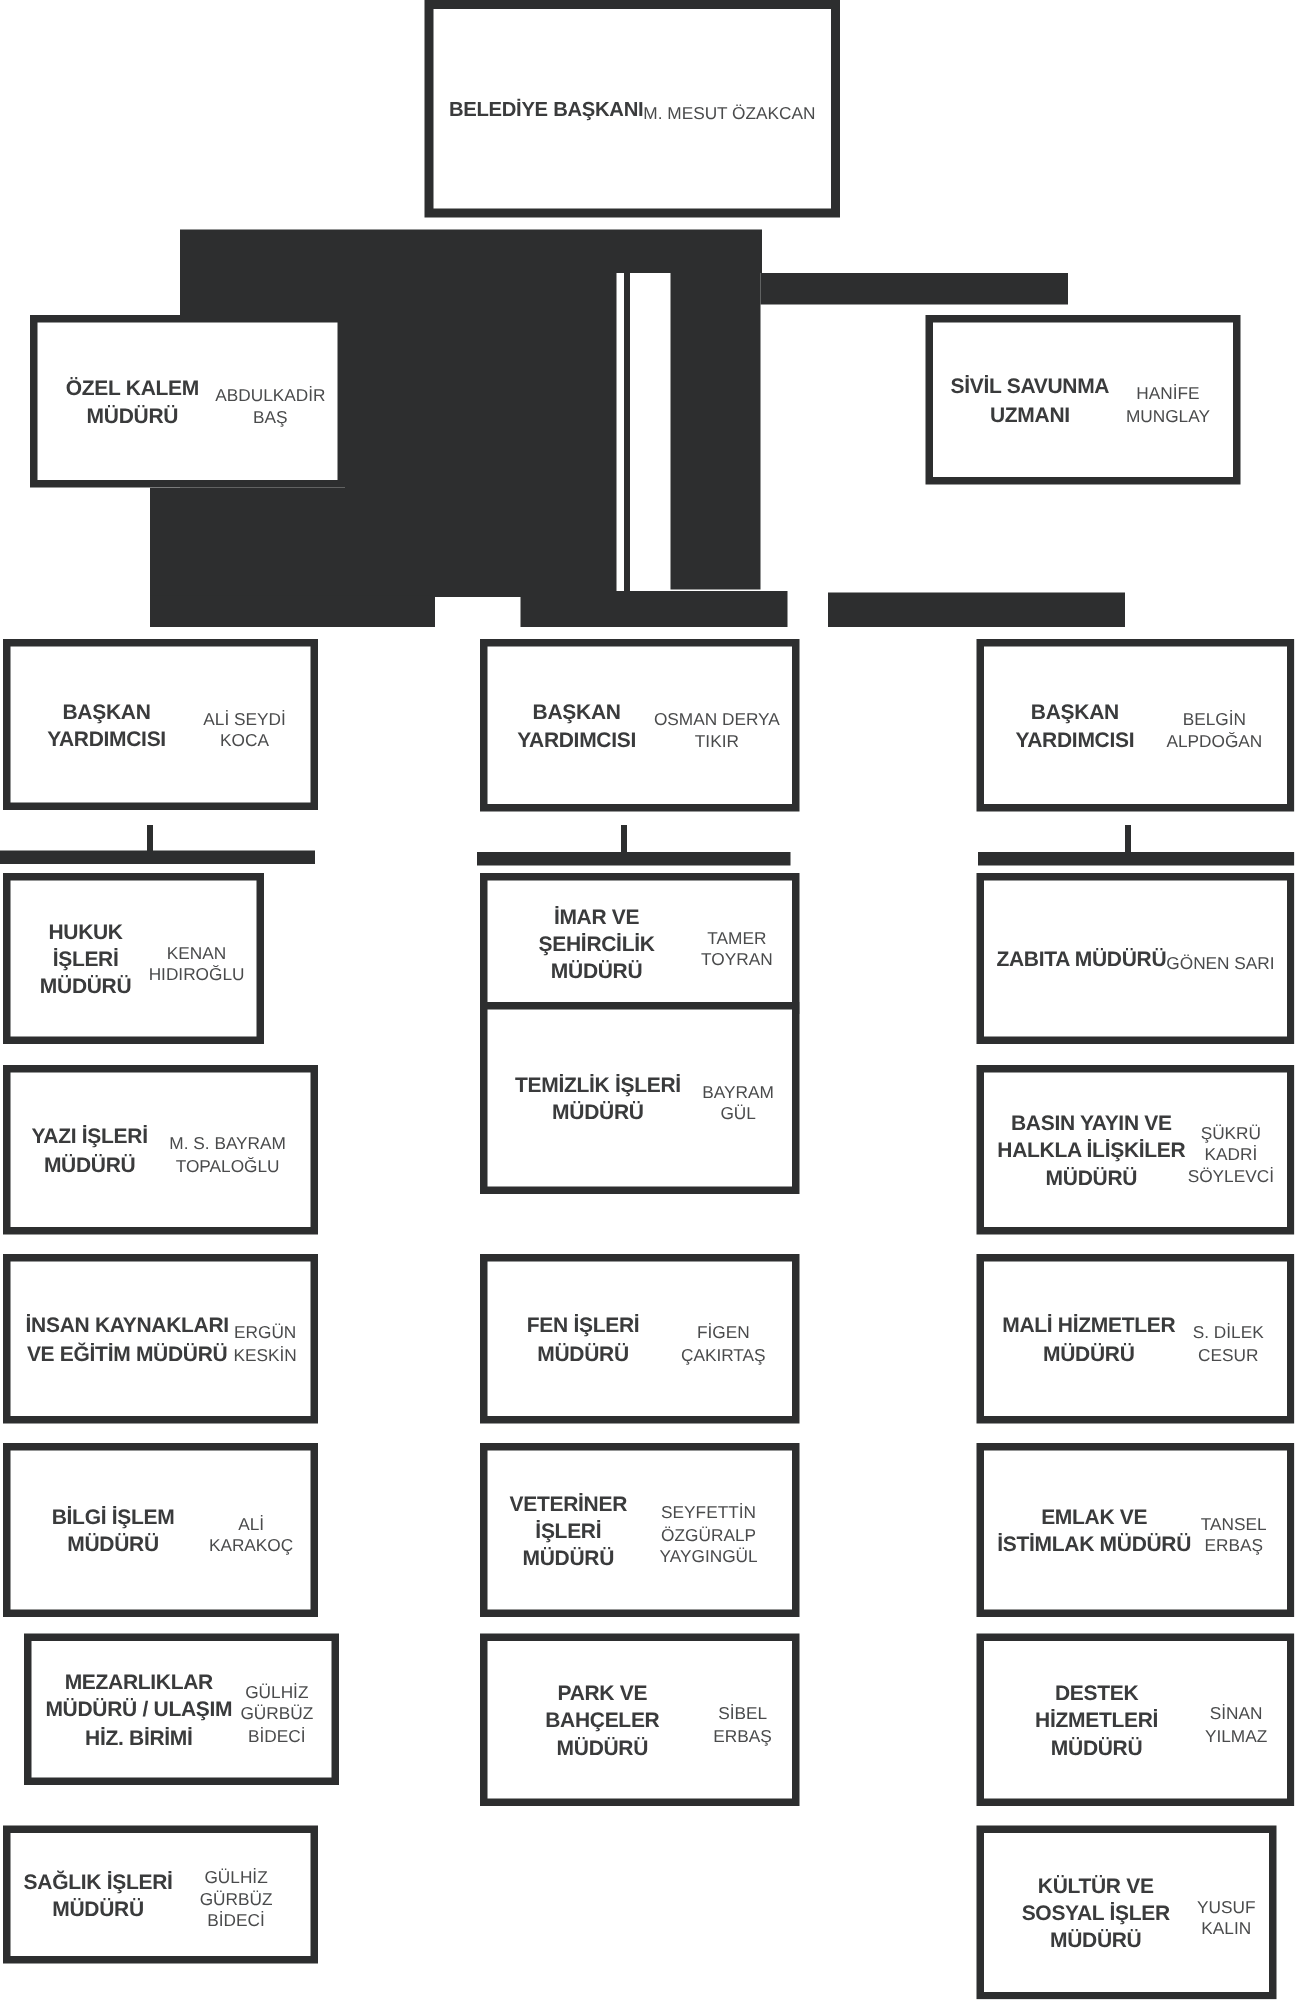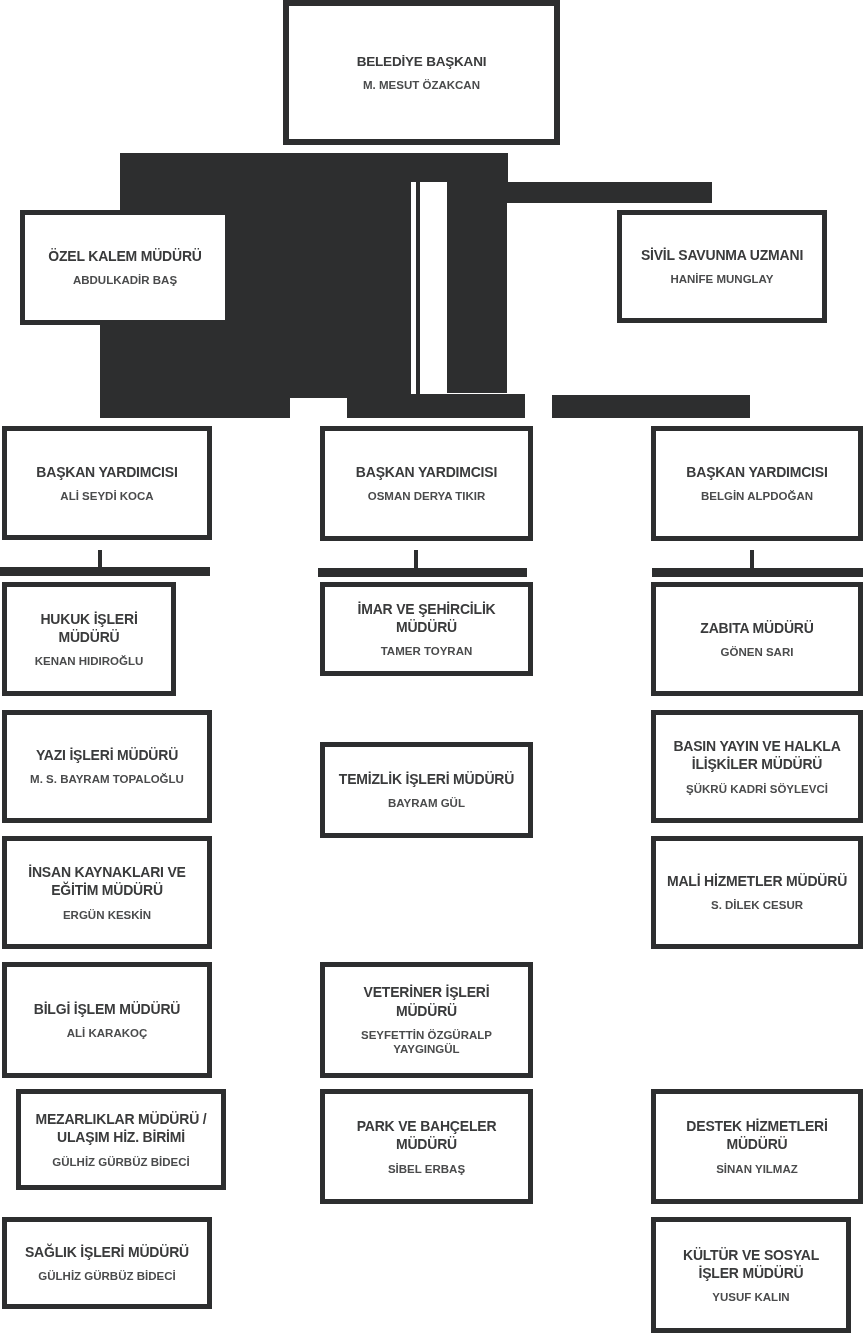--- a/index.html
+++ b/index.html
@@ -15,35 +15,35 @@
     background:#2d2e2f;
     z-index:1;
   }
   .box{
     position:absolute;
     box-sizing:border-box;
     background:#ffffff;
     border:5px solid #2d2e2f;
     z-index:2;
     display:flex;
-    flex-direction:column;
+    flex-direction:row;
     align-items:center;
     justify-content:center;
     text-align:center;
     padding:4px 8px;
   }
   .box .title{
     font-weight:700;
     font-size:14px;
     letter-spacing:-0.2px;
     line-height:1.3;
     color:#3a3b3c;
   }
   .box .name{
-    font-weight:700;
+    font-weight:400;
     font-size:11.5px;
     line-height:1.25;
     color:#4a4b4c;
     margin-top:8px;
   }
   .box.root{border-width:6px;}
   .box.root .title{font-size:13.5px;}
   .name.narrow{max-width:160px;}
 </style>
 </head>
@@ -117,23 +117,27 @@
   </div>
   <div class="box" style="left:2px;top:1217px;width:210px;height:92px">
     <div class="title">SAĞLIK İŞLERİ MÜDÜRÜ</div>
     <div class="name">GÜLHİZ GÜRBÜZ BİDECİ</div>
   </div>
 
   <div class="box" style="left:320px;top:582px;width:213px;height:94px">
     <div class="title">İMAR VE ŞEHİRCİLİK MÜDÜRÜ</div>
     <div class="name">TAMER TOYRAN</div>
   </div>
-  <div class="box" style="left:320px;top:742px;width:213px;height:96px">
+  <div class="box" style="left:320px;top:668px;width:213px;height:128px">
     <div class="title">TEMİZLİK İŞLERİ MÜDÜRÜ</div>
     <div class="name">BAYRAM GÜL</div>
+  </div>
+  <div class="box" style="left:320px;top:836px;width:213px;height:113px">
+    <div class="title">FEN İŞLERİ MÜDÜRÜ</div>
+    <div class="name">FİGEN ÇAKIRTAŞ</div>
   </div>
   <div class="box" style="left:320px;top:962px;width:213px;height:116px">
     <div class="title">VETERİNER İŞLERİ MÜDÜRÜ</div>
     <div class="name narrow">SEYFETTİN ÖZGÜRALP YAYGINGÜL</div>
   </div>
   <div class="box" style="left:320px;top:1089px;width:213px;height:115px">
     <div class="title">PARK VE BAHÇELER MÜDÜRÜ</div>
     <div class="name">SİBEL ERBAŞ</div>
   </div>
 
@@ -142,20 +146,24 @@
     <div class="name">GÖNEN SARI</div>
   </div>
   <div class="box" style="left:651px;top:710px;width:212px;height:113px">
     <div class="title">BASIN YAYIN VE HALKLA İLİŞKİLER MÜDÜRÜ</div>
     <div class="name">ŞÜKRÜ KADRİ SÖYLEVCİ</div>
   </div>
   <div class="box" style="left:651px;top:836px;width:212px;height:113px">
     <div class="title">MALİ HİZMETLER MÜDÜRÜ</div>
     <div class="name">S. DİLEK CESUR</div>
   </div>
+  <div class="box" style="left:651px;top:962px;width:212px;height:116px">
+    <div class="title">EMLAK VE İSTİMLAK MÜDÜRÜ</div>
+    <div class="name">TANSEL ERBAŞ</div>
+  </div>
   <div class="box" style="left:651px;top:1089px;width:212px;height:115px">
     <div class="title">DESTEK HİZMETLERİ MÜDÜRÜ</div>
     <div class="name">SİNAN YILMAZ</div>
   </div>
   <div class="box" style="left:651px;top:1217px;width:200px;height:116px">
     <div class="title">KÜLTÜR VE SOSYAL İŞLER MÜDÜRÜ</div>
     <div class="name">YUSUF KALIN</div>
   </div>
 
 </div>

